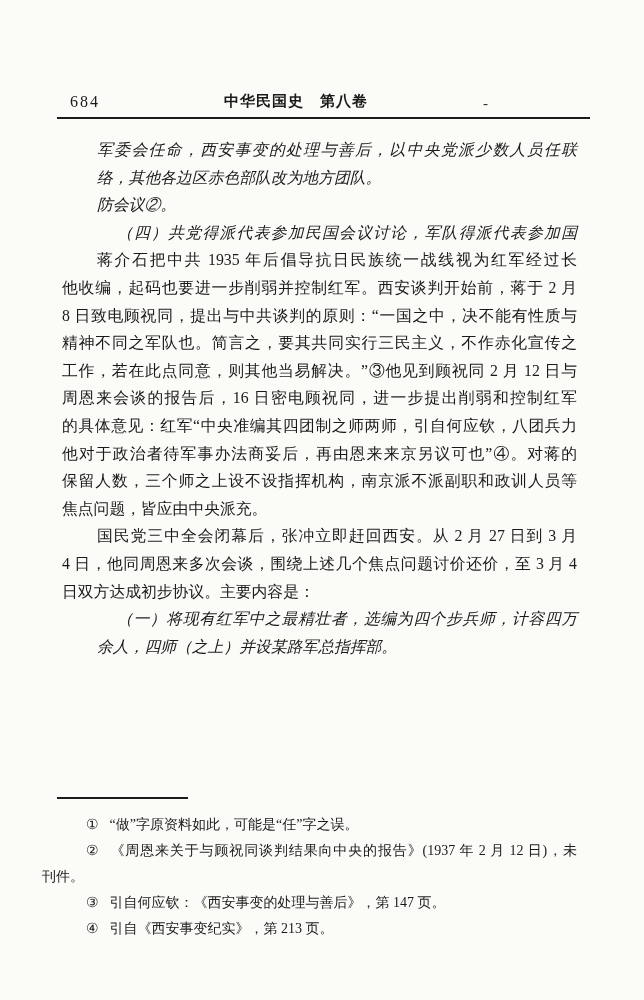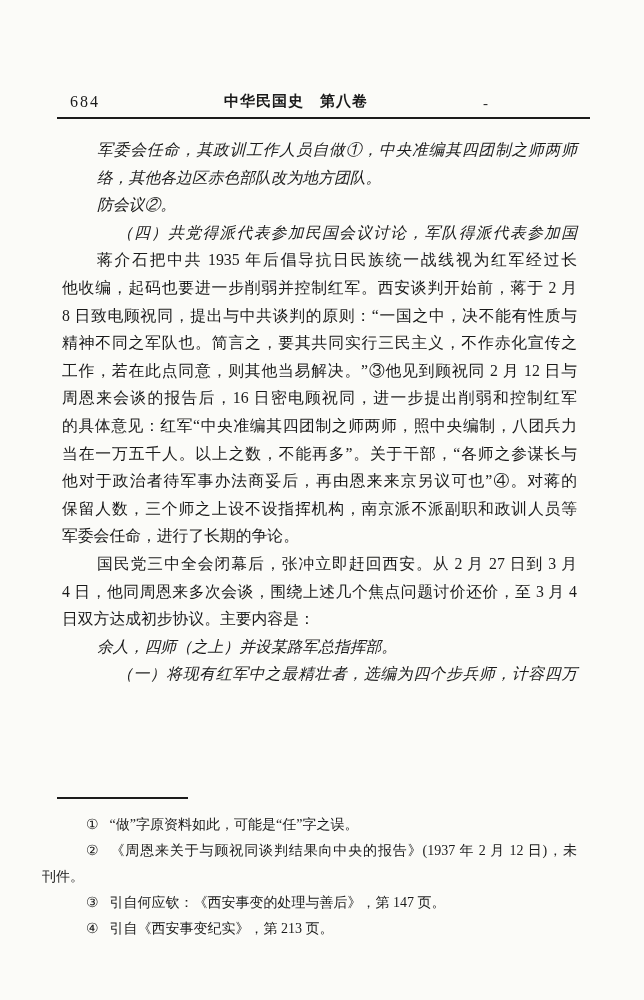--- a/index.html
+++ b/index.html
@@ -58,40 +58,39 @@
 <body>
 
 <div class="page">
 
   <div class="pageno">684</div>
   <div class="rtitle">中华民国史　第八卷</div>
   <div class="hdash">-</div>
   <div class="hrule"></div>
 
   <div class="body-block">
-    <div class="line q">军委会任命，其政训工作人员自做①，中央准编其四团制之师两师</div>
+    <div class="line q">军委会任命，西安事变的处理与善后，以中央党派少数人员任联</div>
     <div class="line q pend">络，其他各边区赤色部队改为地方团队。</div>
     <div class="line q pend">防会议②。</div>
     <div class="line q ind">（四）共党得派代表参加民国会议讨论，军队得派代表参加国</div>
     <div class="line ind1">蒋介石把中共 1935 年后倡导抗日民族统一战线视为红军经过长</div>
     <div class="line">他收编，起码也要进一步削弱并控制红军。西安谈判开始前，蒋于 2 月</div>
     <div class="line">8 日致电顾祝同，提出与中共谈判的原则：“一国之中，决不能有性质与</div>
     <div class="line">精神不同之军队也。简言之，要其共同实行三民主义，不作赤化宣传之</div>
     <div class="line">工作，若在此点同意，则其他当易解决。”③他见到顾祝同 2 月 12 日与</div>
     <div class="line">周恩来会谈的报告后，16 日密电顾祝同，进一步提出削弱和控制红军</div>
-    <div class="line">的具体意见：红军“中央准编其四团制之师两师，照中央编制，八团兵力</div>
-    <div class="line">当在一万五千人。以上之数，不能再多”。关于干部，“各师之参谋长与</div>
+    <div class="line">的具体意见：红军“中央准编其四团制之师两师，引自何应钦，八团兵力</div>
     <div class="line">他对于政治者待军事办法商妥后，再由恩来来京另议可也”④。对蒋的</div>
     <div class="line">保留人数，三个师之上设不设指挥机构，南京派不派副职和政训人员等</div>
-    <div class="line pend">军委会任命，进行了长期的争论。</div>
+    <div class="line pend">焦点问题，皆应由中央派充。</div>
     <div class="line ind1">国民党三中全会闭幕后，张冲立即赶回西安。从 2 月 27 日到 3 月</div>
     <div class="line">4 日，他同周恩来多次会谈，围绕上述几个焦点问题讨价还价，至 3 月 4</div>
     <div class="line pend">日双方达成初步协议。主要内容是：</div>
+    <div class="line q ind">（一）将现有红军中之最精壮者，选编为四个步兵师，计容四万</div>
     <div class="line q pend">余人，四师（之上）并设某路军总指挥部。</div>
-    <div class="line q ind">（一）将现有红军中之最精壮者，选编为四个步兵师，计容四万</div>
   </div>
 
   <div class="fnrule"></div>
   <div class="fn-block">
     <div class="fn-row">
       <span class="fn-marker">①</span><span>“做”字原资料如此，可能是“任”字之误。</span>
     </div>
     <div class="fn-row just">
       <span class="fn-marker">②</span><span>《周恩来关于与顾祝同谈判结果向中央的报告》(1937 年 2 月 12 日)，未</span>
     </div>

